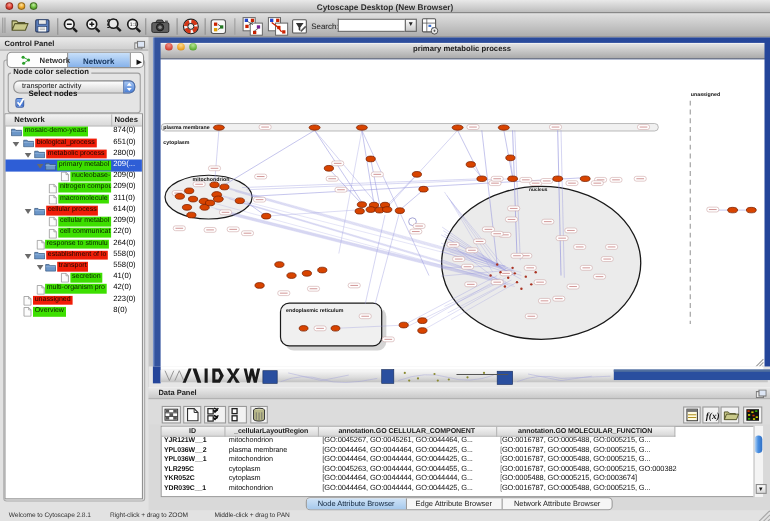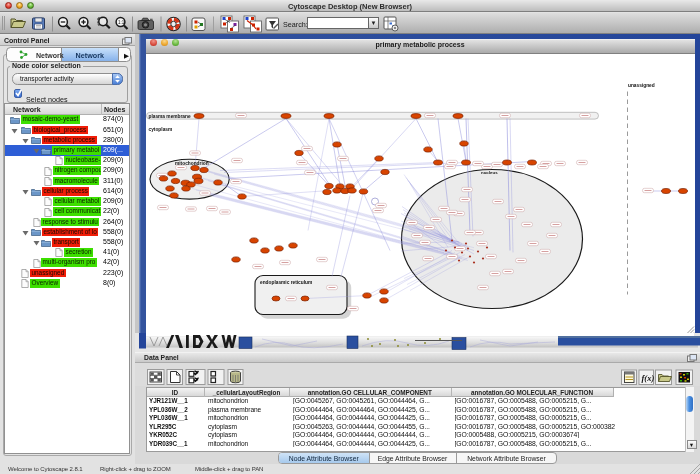--- a/index.html
+++ b/index.html
@@ -142,21 +142,21 @@
 <svg class="abs" style="left:114px;top:75px;" width="7" height="8" viewBox="0 0 7 8">
 <path d="M3.5 0.2 L5.8 3 H1.2 Z" fill="#fff"></path>
     <path d="M3.5 7.8 L5.8 5 H1.2 Z" fill="#fff"></path>
 </svg>
 <div class="abs" style="left:20px;top:73px;height:11.5px;font-size:6.6px;color:#111;line-height:11.5px;">transporter activity</div>
 
 <div class="abs" style="left:13.5px;top:89px;width:8.5px;height:8.5px;background:linear-gradient(#7aa8ef,#3a6cd0);border:1px solid #3a5fa8;border-radius:2px;"></div>
 <svg class="abs" style="left:14px;top:88px;" width="9" height="10" viewBox="0 0 9 10">
 <path d="M2 5 L4 7.5 L7.5 1.5" stroke="#fff" stroke-width="1.6" fill="none"></path>
 </svg>
-<div class="abs" style="left:26px;top:95px;font-size:7.2px;font-weight:normal;color:#111;">Select nodes</div>
+<div class="abs" style="left:26px;top:80px;font-size:7.2px;font-weight:bold;color:#111;">Select nodes</div>
 
 <div class="abs" style="left:4px;top:103px;width:126px;height:351px;background:#fff;border:1px solid #919191;"></div>
 <div class="abs" style="left:5px;top:104px;width:124px;height:10.5px;background:linear-gradient(#f2f2f2,#d8d8d8);border-bottom:1px solid #b0b0b0;"></div>
 <div class="abs" style="left:13px;top:105.5px;font-size:7px;font-weight:bold;color:#222;">Network</div>
 <div class="abs" style="left:104px;top:105.5px;font-size:7px;font-weight:bold;color:#222;">Nodes</div>
 <div class="abs" style="left:101px;top:104px;width:1px;height:10.5px;background:#bbb;"></div>
 
 <svg class="abs" style="left:10px;top:116.0px;" width="10" height="8" viewBox="0 0 10 8">
     <path d="M0.5 1.5 h3 l1 1 h5 v5 h-9 z" fill="#6b96c8" stroke="#3a5a80" stroke-width=".7"></path>
     <path d="M0.5 3.5 h9" stroke="#8fb2d8" stroke-width=".8"></path>

